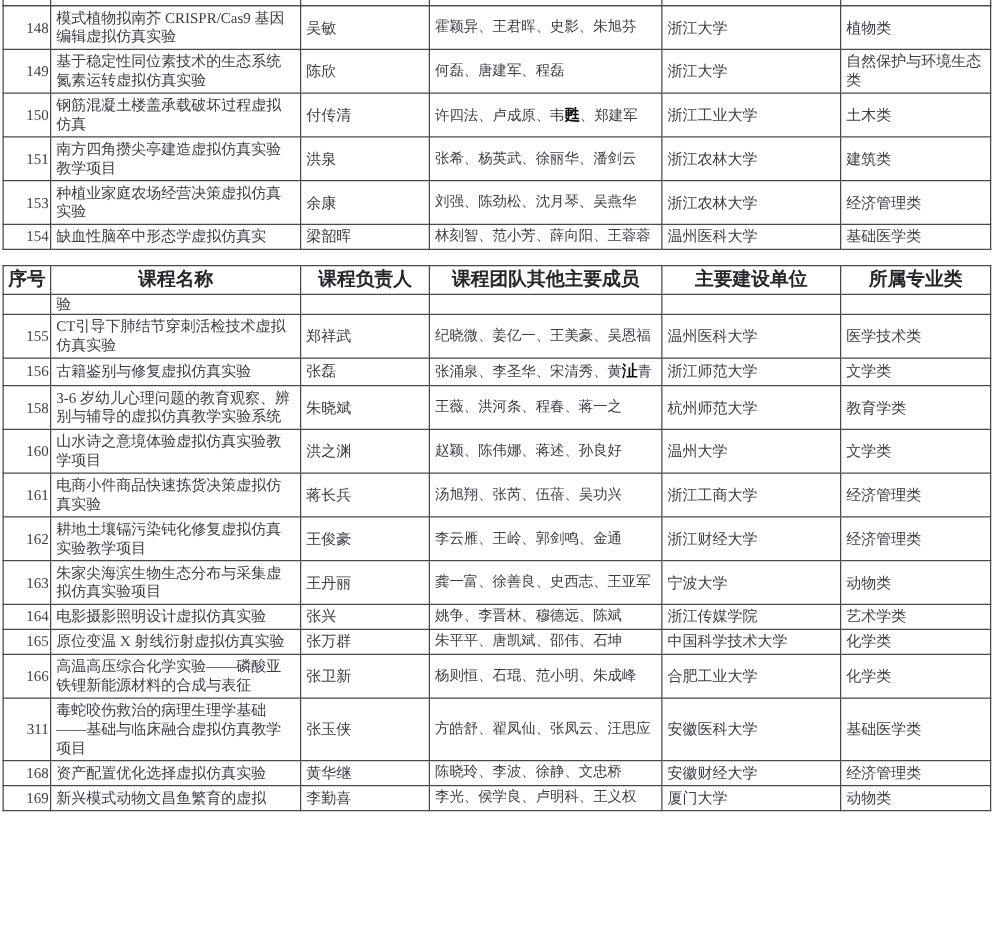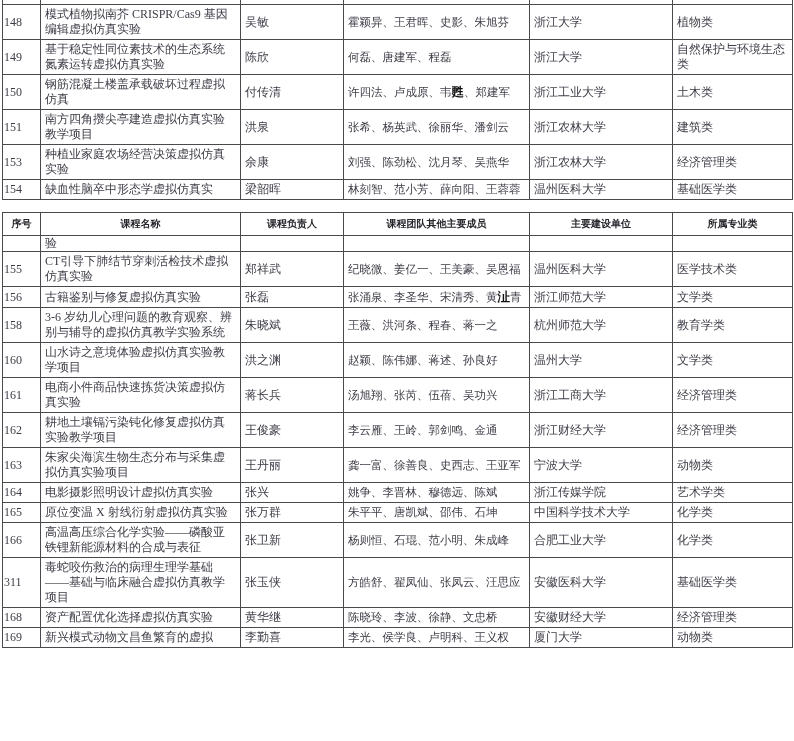--- a/index.html
+++ b/index.html
@@ -11,23 +11,23 @@
   .page{padding:0 0 0 2px;}
   table{border-collapse:collapse;table-layout:fixed;width:790px;}
   td,th{
     border:1px solid #4a4a4e;
     font-size:12px;line-height:15px;
     padding:2px 4px;vertical-align:middle;
     word-break:break-all;
   }
   th{
     font-weight:bold;color:#26262c;text-align:center;
-    font-size:10px;padding:3px 2px;line-height:16px;
+    font-size:15px;padding:3px 2px;line-height:16px;
   }
-  td.num{text-align:left;padding:2px 1px;}
+  td.num{text-align:right;padding:2px 1px;}
   td.members{font-size:11.5px;}
   .hv{font-weight:bold;color:#111;font-family:"DejaVu Sans",sans-serif;font-size:12.5px;}
   
   table.strip{margin-bottom:-1px;}
   table.strip td{border-top:none;height:4px;padding:0;line-height:0;}
   
   .page-gap{height:12px;}
   tr.cont td{padding:0 4px 1px;line-height:14px;}
 </style>
 </head>

